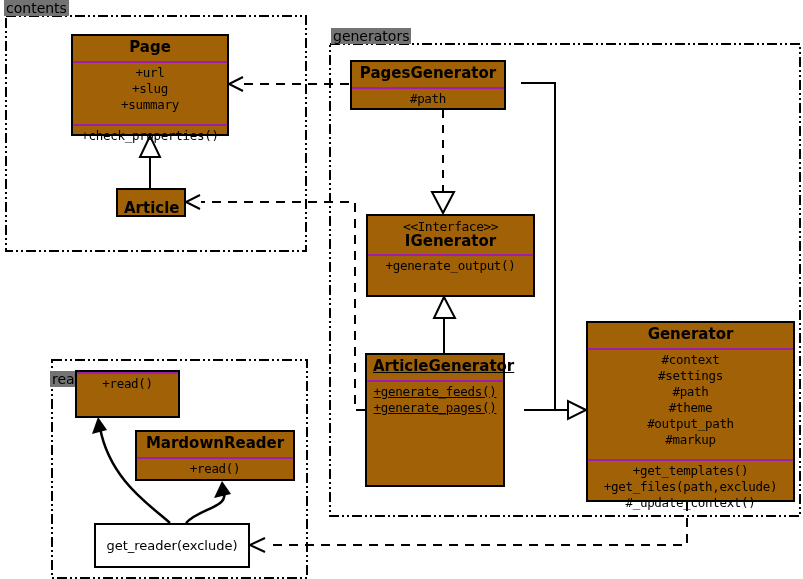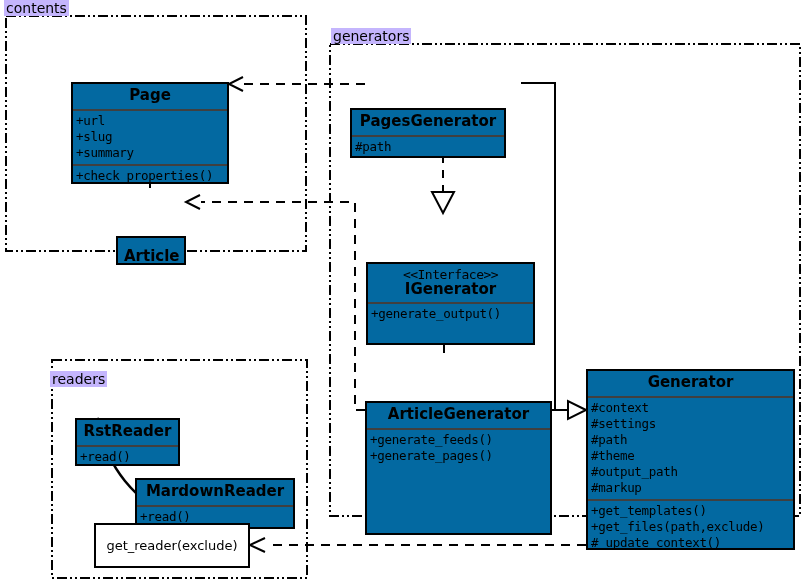--- a/index.html
+++ b/index.html
@@ -23,43 +23,43 @@
     top: 0;
     width: 803px;
     height: 579px;
     pointer-events: none;
   }
 
   
   .uml-box {
     position: absolute;
     border: 2px solid #000;
-    background: #0369a1;
+    background: #a16207;
     box-sizing: border-box;
-    margin-top: 48px;
   }
   .uml-title {
     text-align: center;
     font-weight: bold;
     font-size: 15px;
     font-family: "DejaVu Sans", sans-serif;
     padding: 4px 6px 5px 6px;
     line-height: 1.05;
     color: #000;
   }
   .uml-stereotype {
     display: block;
     font-weight: normal;
     font-size: 13px;
     font-family: "DejaVu Sans Mono", monospace;
     letter-spacing: -0.5px;
   }
   .uml-compartment {
-    border-top: 2px solid #404040;
-    padding: 2px 3px 3px 3px;
+    border-top: 2px solid #a21caf;
+    padding: 2px 3px 11px 3px;
+    text-align: center;
   }
   .uml-member {
     font-family: "DejaVu Sans Mono", monospace;
     font-size: 12.5px;
     line-height: 16px;
     white-space: pre;
     color: #000;
     letter-spacing: -0.3px;
   }
 
@@ -76,21 +76,21 @@
   .plain-label {
     font-family: "DejaVu Sans", sans-serif;
     font-size: 13px;
     color: #000;
   }
   .pkg-label {
     position: absolute;
     font-family: "DejaVu Sans", sans-serif;
     font-size: 14px;
     color: #000;
-    background: #c4b5fd;
+    background: #737373;
     padding: 0 2px;
     white-space: nowrap;
   }
 </style>
 </head>
 <body>
 
 <div id="canvas">
 
   <svg class="layer" viewBox="0 0 803 579" xmlns="http://www.w3.org/2000/svg">
@@ -184,21 +184,21 @@
   <div class="uml-box" style="left:366px; top:214px; width:169px; height:83px;">
     <div class="uml-title">
       <span class="uml-stereotype">&lt;&lt;Interface&gt;&gt;</span>
       <span>IGenerator</span>
     </div>
     <div class="uml-compartment">
       <div class="uml-member">+generate_output()</div>
     </div>
   </div>
 
-  <div class="uml-box" style="left:365px; top:353px; width:187px; height:134px;">
+  <div class="uml-box" style="left:365px; top:353px; width:140px; height:134px;text-decoration:underline;">
     <div class="uml-title">ArticleGenerator</div>
     <div class="uml-compartment">
       <div class="uml-member">+generate_feeds()</div>
       <div class="uml-member">+generate_pages()</div>
     </div>
   </div>
 
   <div class="uml-box" style="left:586px; top:321px; width:209px; height:181px;">
     <div class="uml-title">Generator</div>
     <div class="uml-compartment">
@@ -210,21 +210,20 @@
       <div class="uml-member">#markup</div>
     </div>
     <div class="uml-compartment">
       <div class="uml-member">+get_templates()</div>
       <div class="uml-member">+get_files(path,exclude)</div>
       <div class="uml-member">#_update_context()</div>
     </div>
   </div>
 
   <div class="uml-box" style="left:75px; top:370px; width:105px; height:48px;">
-    <div class="uml-title">RstReader</div>
     <div class="uml-compartment">
       <div class="uml-member">+read()</div>
     </div>
   </div>
 
   <div class="uml-box" style="left:135px; top:430px; width:160px; height:51px;">
     <div class="uml-title">MardownReader</div>
     <div class="uml-compartment">
       <div class="uml-member">+read()</div>
     </div>

